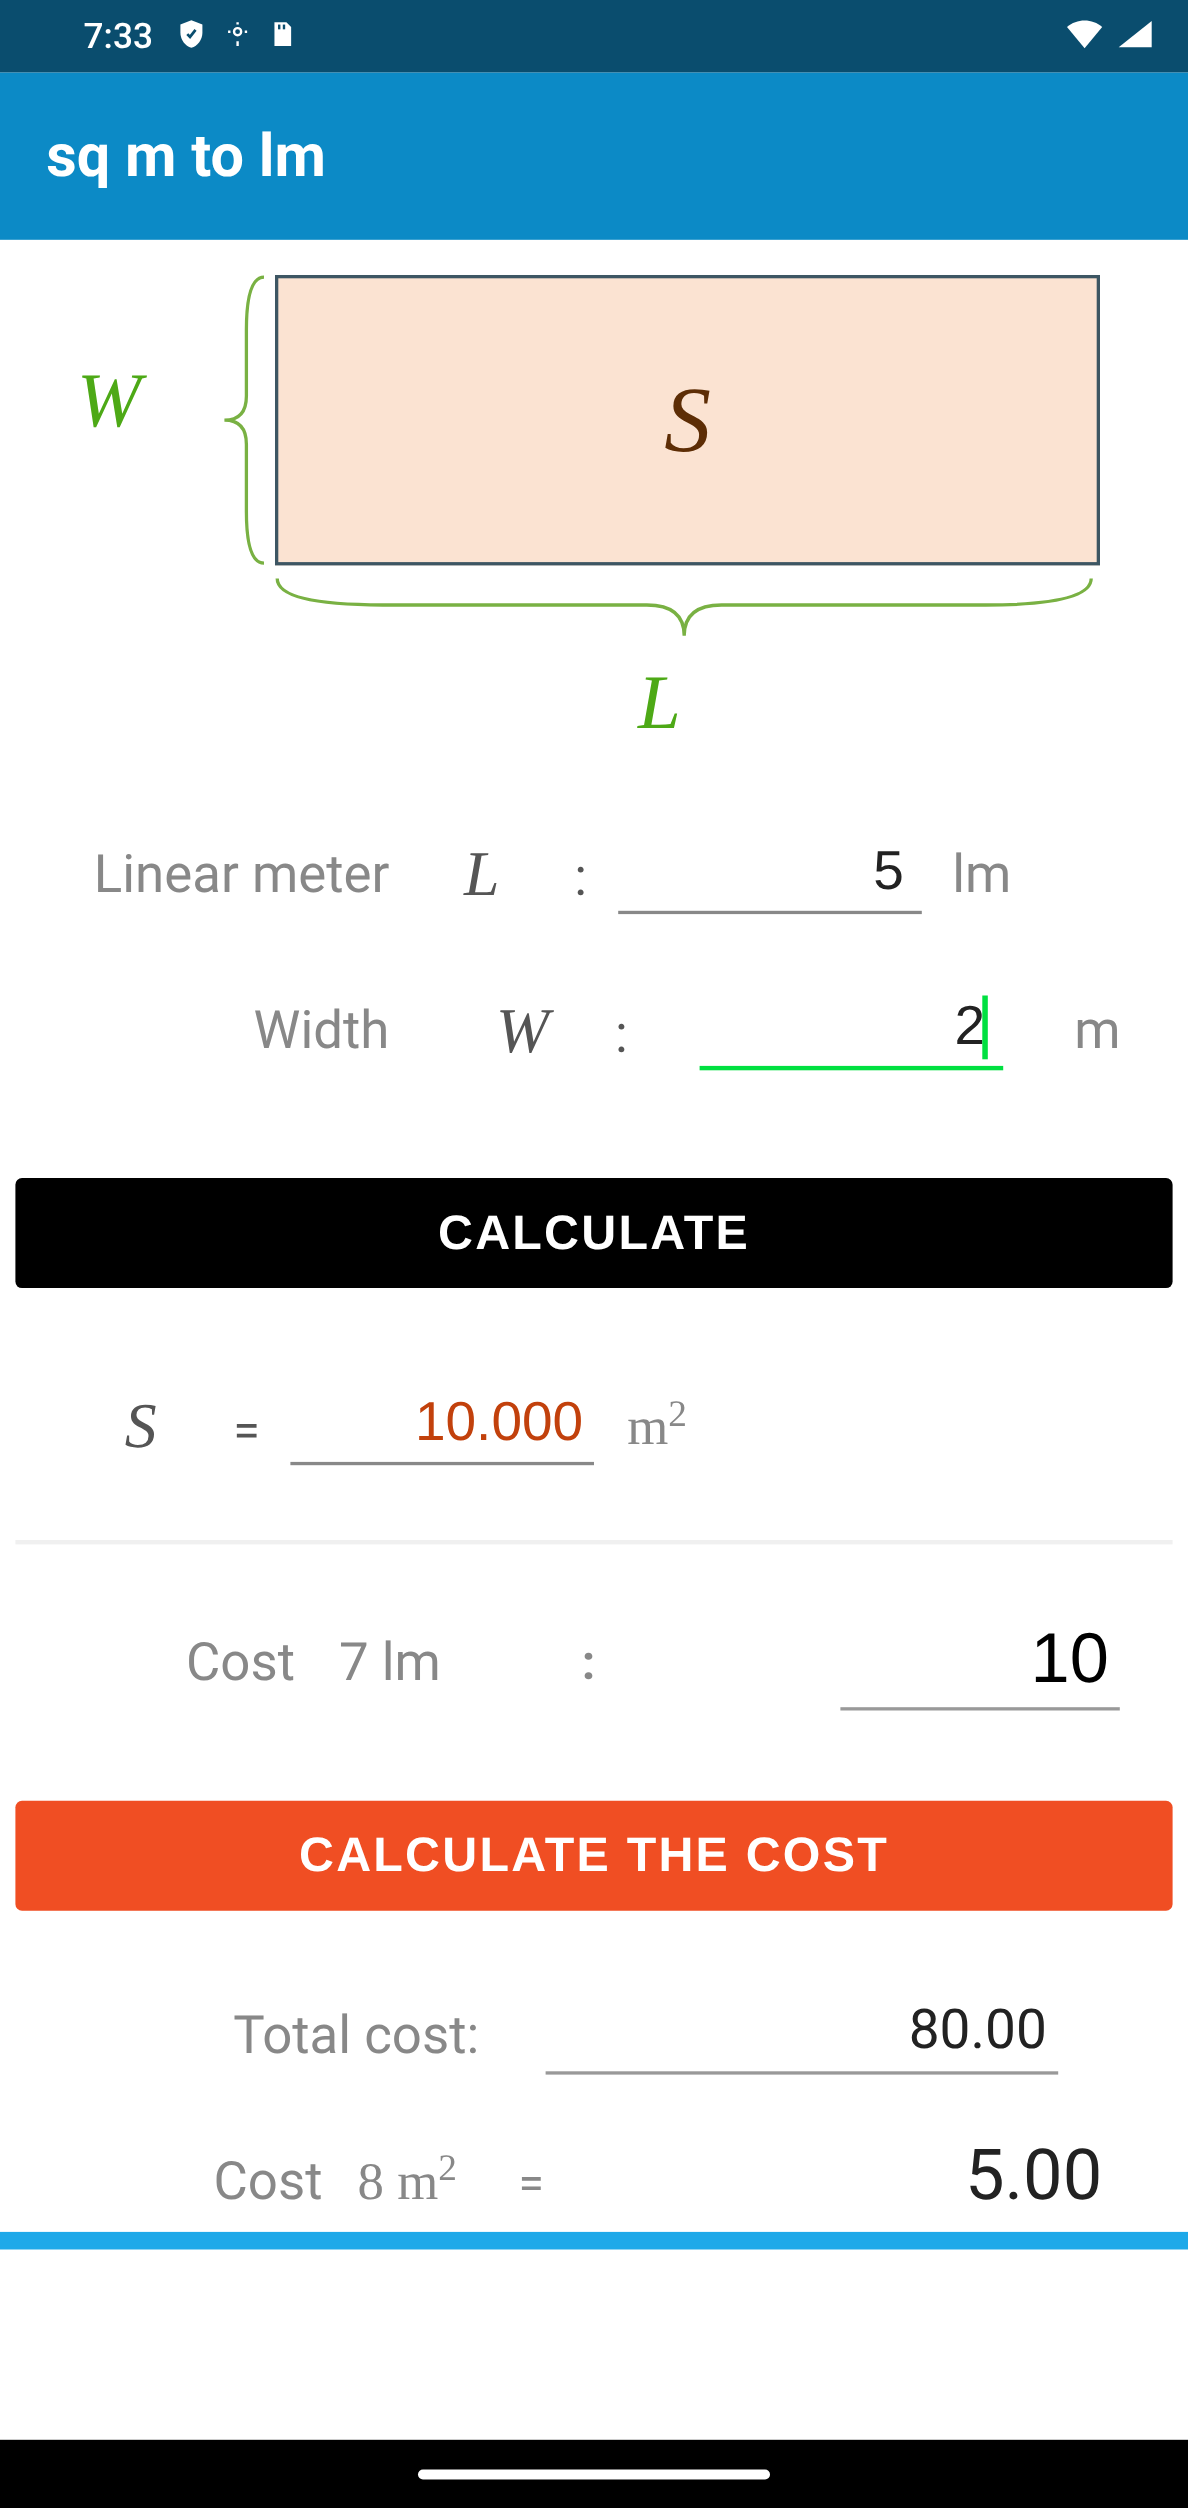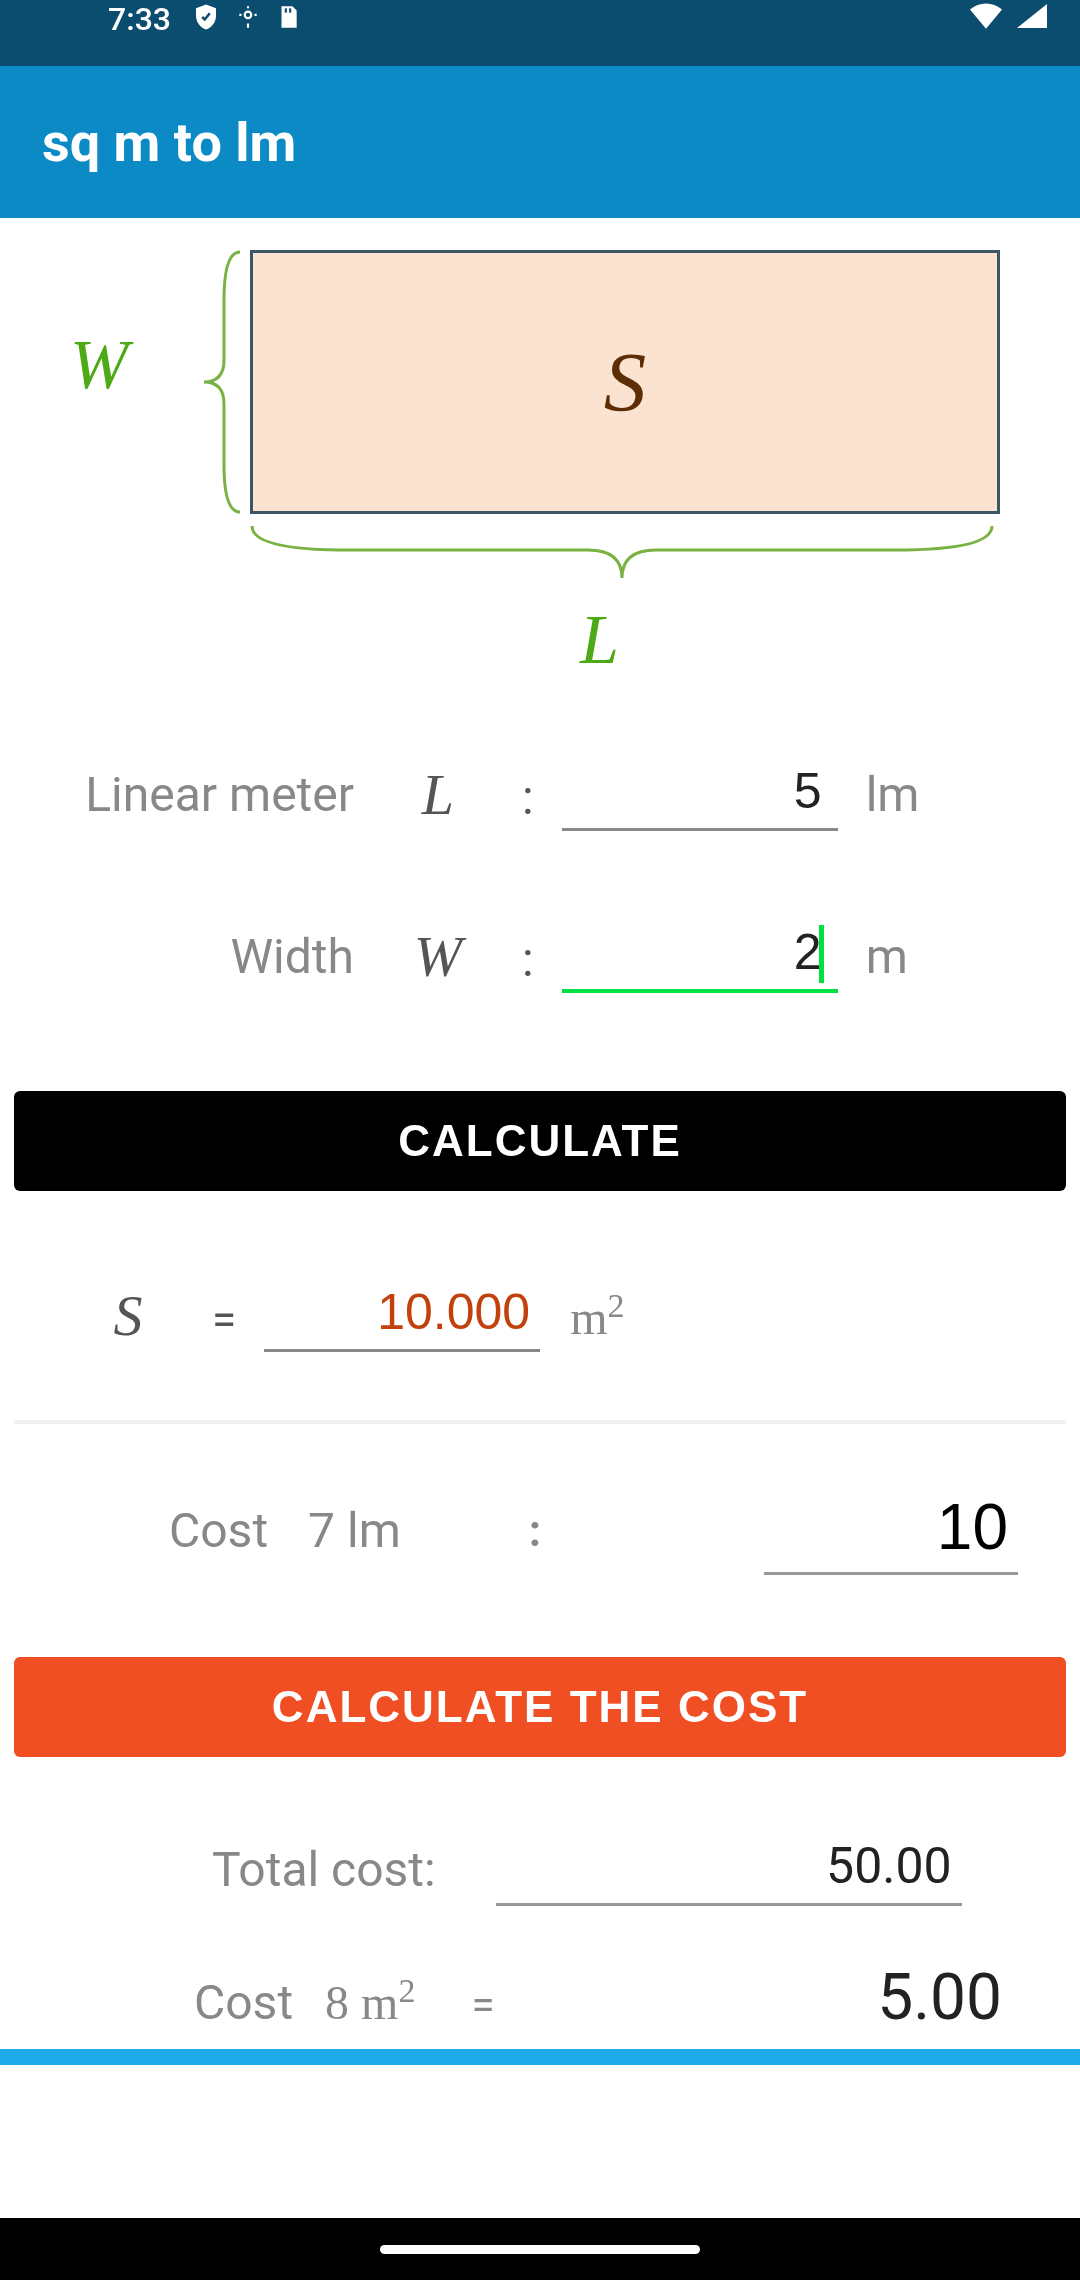--- a/index.html
+++ b/index.html
@@ -13,23 +13,23 @@
     }
     .device-frame {
       width: 100%; height: 100%;
       background: #fff;
       position: relative;
     }
     .status-bar {
       height: 66px;
       background: #0a4d6e;
       display: flex;
-      align-items: flex-start;
+      align-items: center;
       justify-content: space-between;
-      padding: 0 30px 0 108px;
+      padding: 0 30px 0 76px;
       color: #fff;
     }
     .status-left { display: flex; align-items: center; gap: 20px; }
     .status-time { font-size: 32px; font-weight: 500; }
     .status-icons-left { display: flex; gap: 14px; align-items: center; }
     .status-icons-right { display: flex; gap: 8px; align-items: center; }
     .app-bar {
       height: 152px;
       background: #0c8ac6;
       display: flex;
@@ -96,21 +96,21 @@
       border: none;
       color: #fff;
       font-size: 44px;
       font-weight: 600;
       letter-spacing: 2px;
       border-radius: 6px;
     }
     .btn-green { background: #000000; margin-top: 98px; }
     .btn-orange { background: #f04e23; margin-top: 82px; }
     .row.lm { margin-top: 28px; }
-    .row.wd { margin-top: 88px; }
+    .row.wd { margin-top: 68px; gap: 37px; }
     .row.area { margin-top: 88px; }
     .unit-m2 { font-size: 48px; color: #888; margin-left: 30px; font-family: serif; }
     .unit-m2 sup { font-size: 34px; }
     .hr { height: 4px; background: #f0f0f0; margin: 68px 0 0 0; }
     .row.cost { margin-top: 62px; }
     .cost-label { font-size: 48px; color: #888; flex: 0 0 auto; margin-left: 125px;}
     .cost-unit { font-size: 48px; color: #888; margin-left: 40px; }
     .cost-sep { font-size: 44px; color: #888; margin-left: 128px; font-weight: 700;}
     .cost-input {
       border: none; border-bottom: 3px solid #999;
@@ -251,21 +251,21 @@
       <span class="cost-label">Cost</span>
       <span class="cost-unit">7 lm</span>
       <span class="cost-sep">:</span>
       <input class="cost-input" value="10" style="">
     </div>
 
     <button class="btn btn-orange">CALCULATE THE COST</button>
 
     <div class="row total">
       <span class="total-label">Total cost:</span>
-      <span class="total-value">50.00</span>
+      <span class="total-value">80.00</span>
     </div>
 
     <div class="row cpm">
       <span class="cpm-label">Cost</span>
       <span class="cpm-unit"><span>8 m</span><sup>2</sup></span>
       <span class="cpm-eq">=</span>
       <span class="cpm-value">5.00</span>
     </div>
   </div>
 

